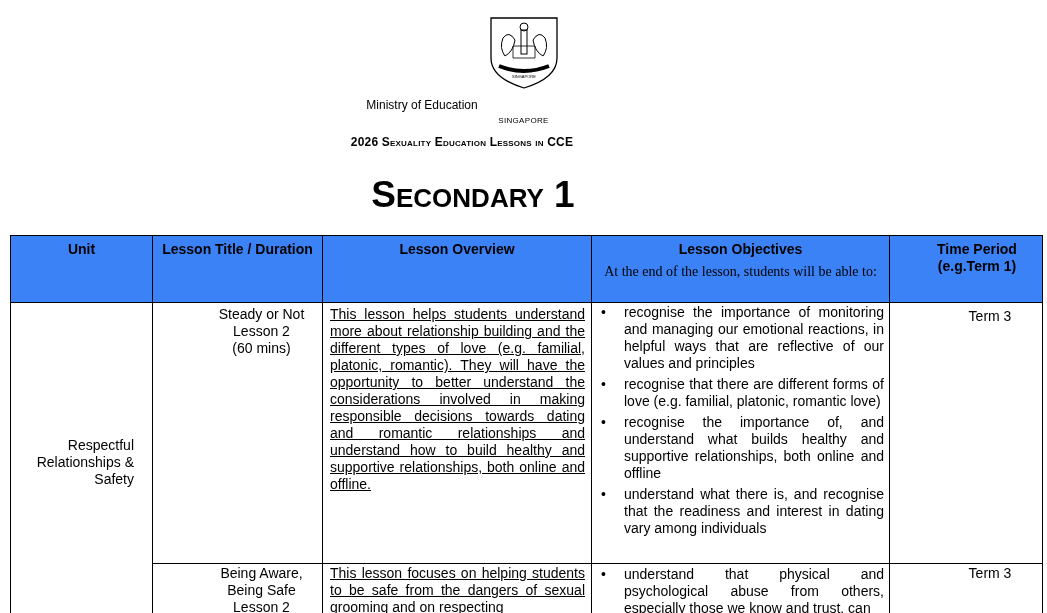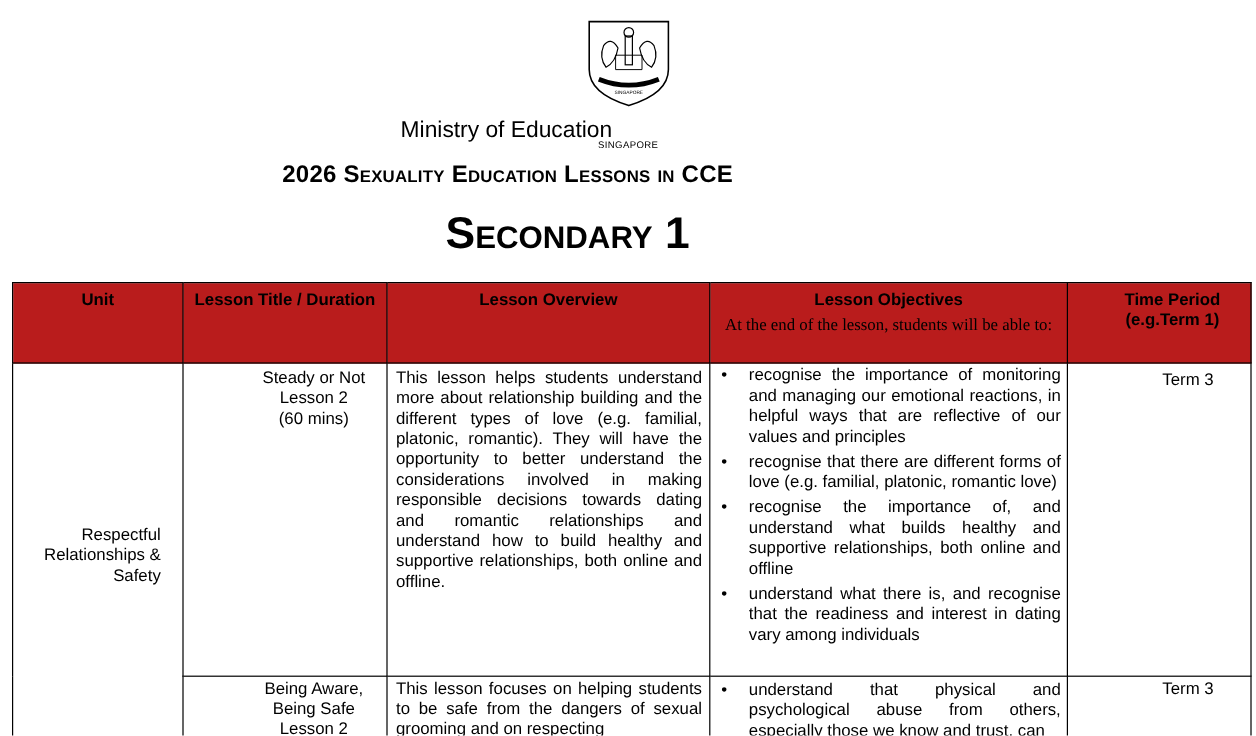--- a/index.html
+++ b/index.html
@@ -1,28 +1,28 @@
 <!DOCTYPE html>
 <html><head>
 <meta charset="utf-8">
 <style>
   html, body { margin:0; padding:0; background:#fff; }
   body { width:1047px; height:613px; overflow:hidden; position:relative; font-family:"Liberation Sans", sans-serif; color:#000; }
   .crest { position:absolute; left:489px; top:16px; width:70px; height:74px; }
-  .ministry { position:absolute; left:0; width:844px; top:98px; text-align:center; font-size:19px; }
+  .ministry { position:absolute; left:0; width:844px; top:98px; text-align:center; font-size:12px; }
   .singapore { position:absolute; left:0; width:1047px; top:116px; text-align:center; font-size:8px; letter-spacing:0.3px; }
-  .subtitle { position:absolute; left:0; width:846px; top:135px; text-align:center; font-size:20px; font-weight:bold; font-variant:small-caps; letter-spacing:0.2px; }
+  .subtitle { position:absolute; left:0; width:846px; top:135px; text-align:center; font-size:12px; font-weight:bold; font-variant:small-caps; letter-spacing:0.2px;padding-left:39px; }
   .title { position:absolute; left:0; width:946px; top:174px; text-align:center; font-size:37px; font-weight:bold; font-variant:small-caps; }
   table { position:absolute; left:10px; top:235px; border-collapse:collapse; table-layout:fixed; width:1032px; font-size:14px; line-height:17px; }
   td, th { border:1.3px solid #000; vertical-align:top; padding:0; }
-  th { background:#b91c1c; font-weight:bold; text-align:center; height:61px; padding-top:5px; }
+  th { background:#3b82f6; font-weight:bold; text-align:center; height:61px; padding-top:5px; }
   th .sub { font-weight:normal; display:block; margin-top:5px;font-family:Liberation Serif, serif; }
   td.center { text-align:center;padding-left:48px; }
   td.unit { vertical-align:middle; text-align:center; }
-  td.overview { text-align:justify; padding:3px 6px 0 7px; }
+  td.overview { text-align:justify; padding:3px 6px 0 7px;text-decoration:underline; }
   ul { margin:0; padding:0 5px 0 0; list-style:none; }
   li { position:relative; padding-left:32px; text-align:justify; margin-bottom:4px; }
   li::before { content:"•"; position:absolute; left:9px; top:0; font-size:14px; }
   .row1 td { height:255px; }
   .row2 td { height:56px; }
 </style>
 </head>
 <body>
 
 <svg class="crest" viewBox="0 0 70 74">

